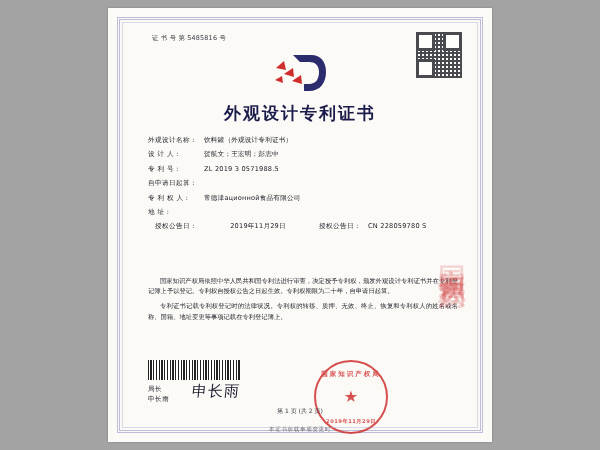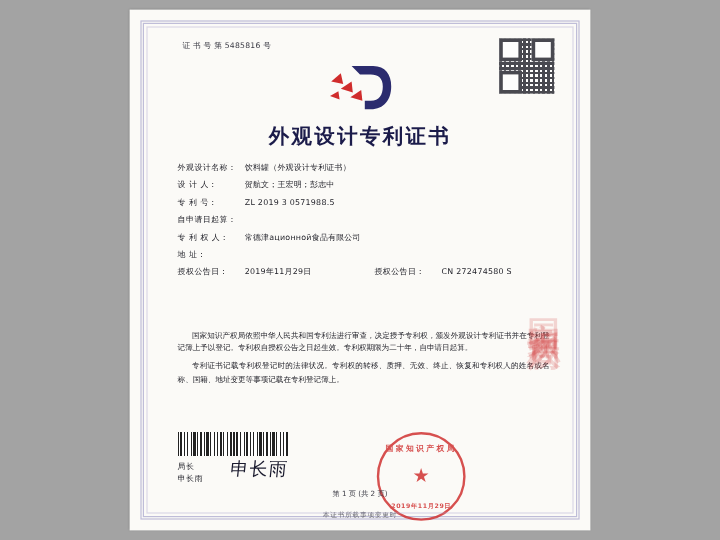--- a/index.html
+++ b/index.html
@@ -128,20 +128,21 @@
     flex: 1 1 auto;
     letter-spacing: 0.2px;
   }
   .fvalue.wrap { line-height: 1.5; }
 
   .tworow {
     display: flex;
     margin-bottom: 5.5px;
     font-size: 6.6px;
     color: #24242c;
+    text-align: center;
   }
   .tworow .half { display: flex; }
   .tworow .half.a { width: 164px; }
   .tworow .half .flabel { width: 56px; flex: 0 0 56px; }
 
   
   .paras {
     position: absolute;
     left: 40px;
     top: 268px;
@@ -300,21 +301,21 @@
       <div class="frow">
         <span class="flabel">地         址：</span>
       </div>
       <div class="tworow">
         <span class="half a">
           <span class="flabel">授权公告日：</span>
           <span class="fvalue">2019年11月29日</span>
         </span>
         <span class="half">
           <span class="flabel">授权公告日：</span>
-          <span class="fvalue">CN 272474580 S</span>
+          <span class="fvalue">CN 228059780 S</span>
         </span>
       </div>
     </div>
 
     <div class="paras">
       <p>国家知识产权局依照中华人民共和国专利法进行审查，决定授予专利权，颁发外观设计专利证书并在专利登记簿上予以登记。专利权自授权公告之日起生效。专利权期限为二十年，自申请日起算。</p>
       <p>专利证书记载专利权登记时的法律状况。专利权的转移、质押、无效、终止、恢复和专利权人的姓名或名称、国籍、地址变更等事项记载在专利登记簿上。</p>
     </div>
 
     <div class="barcode"></div>

